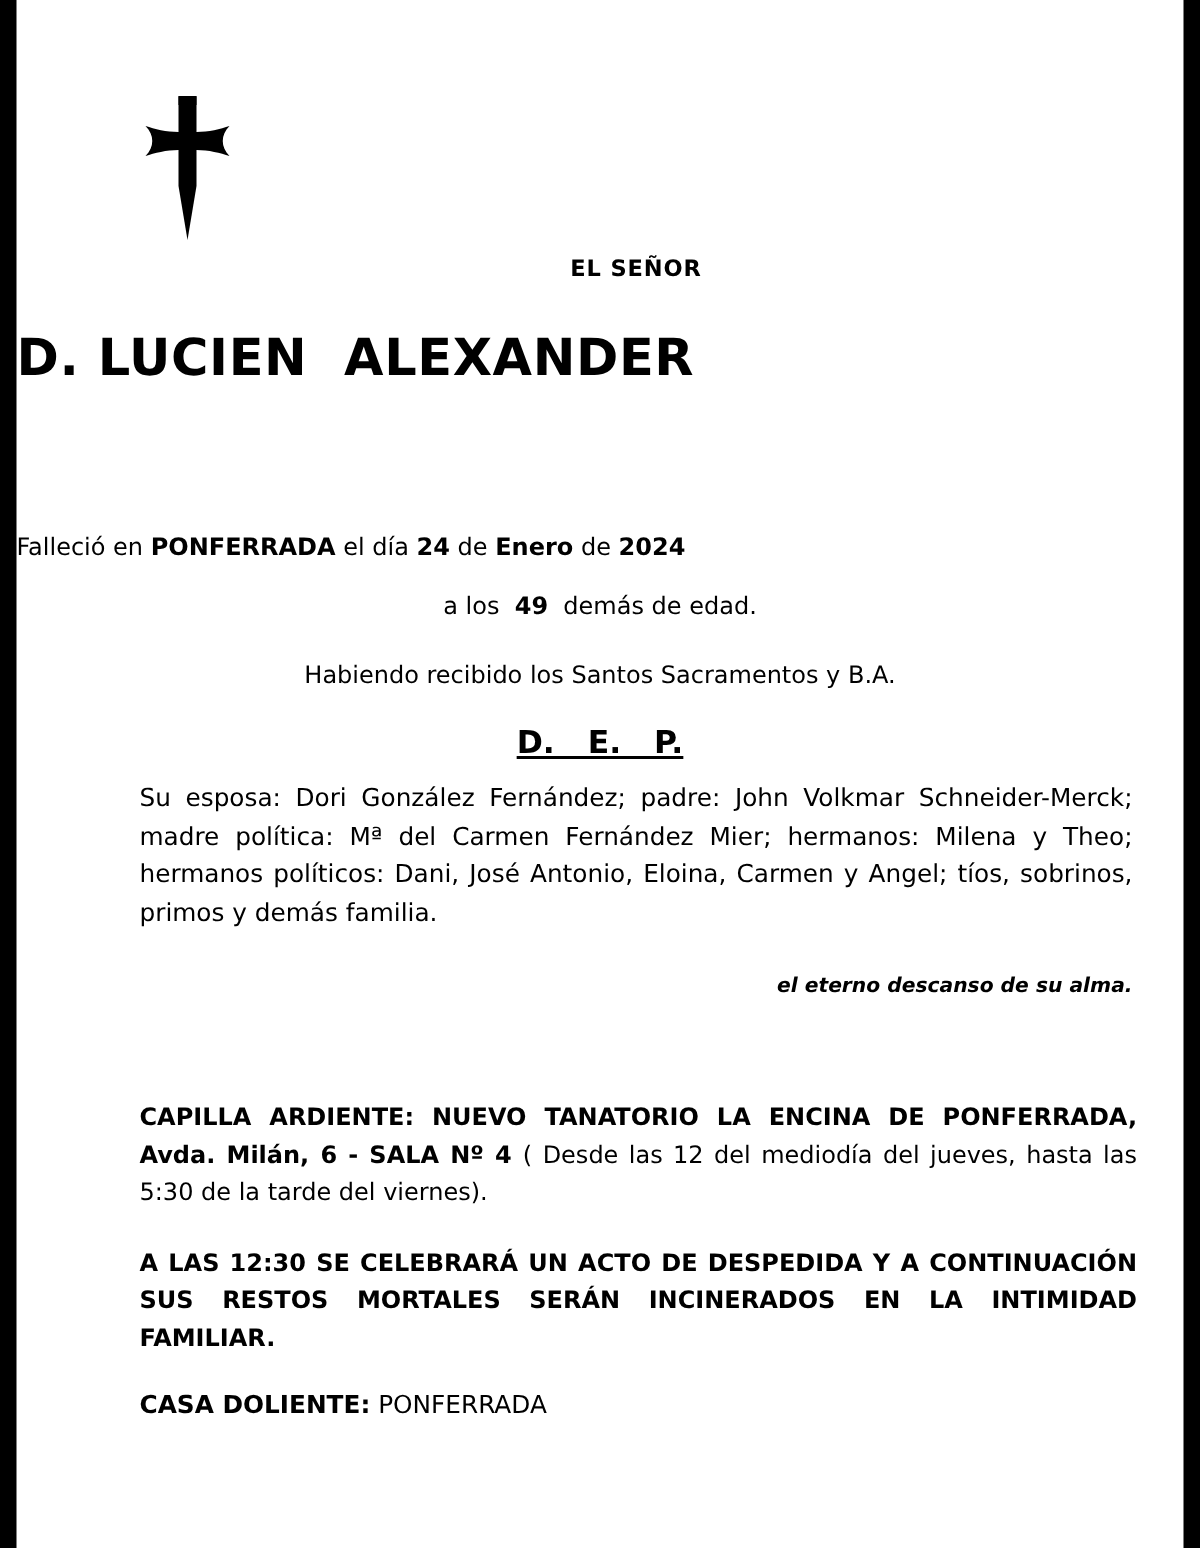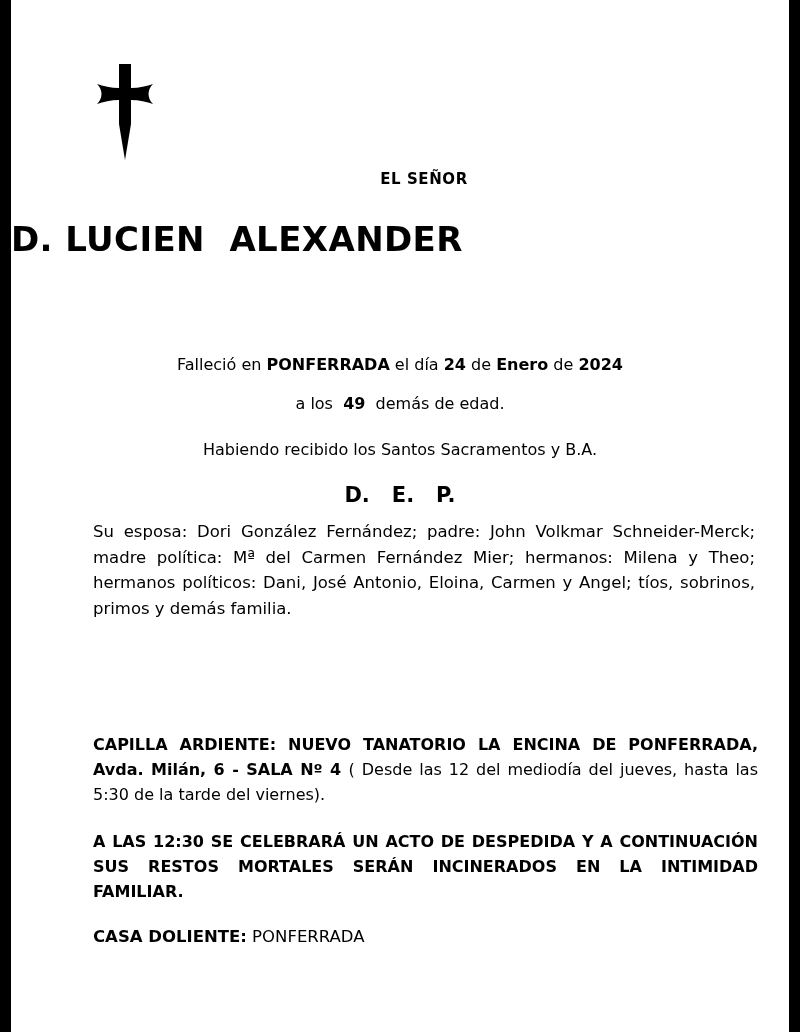--- a/index.html
+++ b/index.html
@@ -71,21 +71,21 @@
     letter-spacing: 0.4px;
   }
   .name-line-1 { white-space: pre; }
   .name-line-2 { white-space: pre; }
 
   .died-line {
     position: absolute;
     top: 355px;
     left: 0;
     width: 778px;
-    text-align: center;
+    text-align: left;
     font-size: 16px;
   }
   .age-line {
     position: absolute;
     top: 394px;
     left: 0;
     width: 778px;
     text-align: center;
     font-size: 16px;
     white-space: pre;
@@ -100,20 +100,21 @@
   }
   .dep-line {
     position: absolute;
     top: 483px;
     left: 0;
     width: 778px;
     text-align: center;
     font-size: 21px;
     font-weight: bold;
     white-space: pre;
+    text-decoration: underline;
   }
 
   .family-block {
     position: absolute;
     top: 519px;
     left: 82px;
     width: 662px;
     font-size: 16.5px;
     line-height: 25.5px;
     text-align: justify;
@@ -200,20 +201,21 @@
 
       <div class="age-line"><span>a los  </span><span class="b">49</span><span>  demás de edad.</span></div>
 
       <div class="sacraments-line">Habiendo recibido los Santos Sacramentos y B.A.</div>
 
       <div class="dep-line">D.   E.   P.</div>
 
       <div class="family-block">Su esposa: Dori González Fernández; padre: John Volkmar Schneider-Merck; madre política: Mª del Carmen Fernández Mier; hermanos: Milena y Theo; hermanos políticos: Dani, José Antonio, Eloina, Carmen y Angel; tíos, sobrinos, primos y demás familia.</div>
 
       <div class="prayer-block">
+        <div>el eterno descanso de su alma.</div>
       </div>
 
       <div class="chapel-block"><span>CAPILLA ARDIENTE</span><span>:  </span><span>NUEVO TANATORIO LA ENCINA DE PONFERRADA, Avda. Milán, 6 - SALA Nº 4 </span><span class="reg">( Desde las 12 del mediodía del jueves, hasta las 5:30 de la tarde del viernes).</span></div>
 
       <div class="act-block">A LAS 12:30 SE CELEBRARÁ UN ACTO DE DESPEDIDA Y A CONTINUACIÓN SUS RESTOS MORTALES SERÁN INCINERADOS EN LA INTIMIDAD FAMILIAR.</div>
 
       <div class="house-block"><span class="lbl">CASA DOLIENTE:</span><span class="val"> PONFERRADA</span></div>
 
     </div>
   </div>

